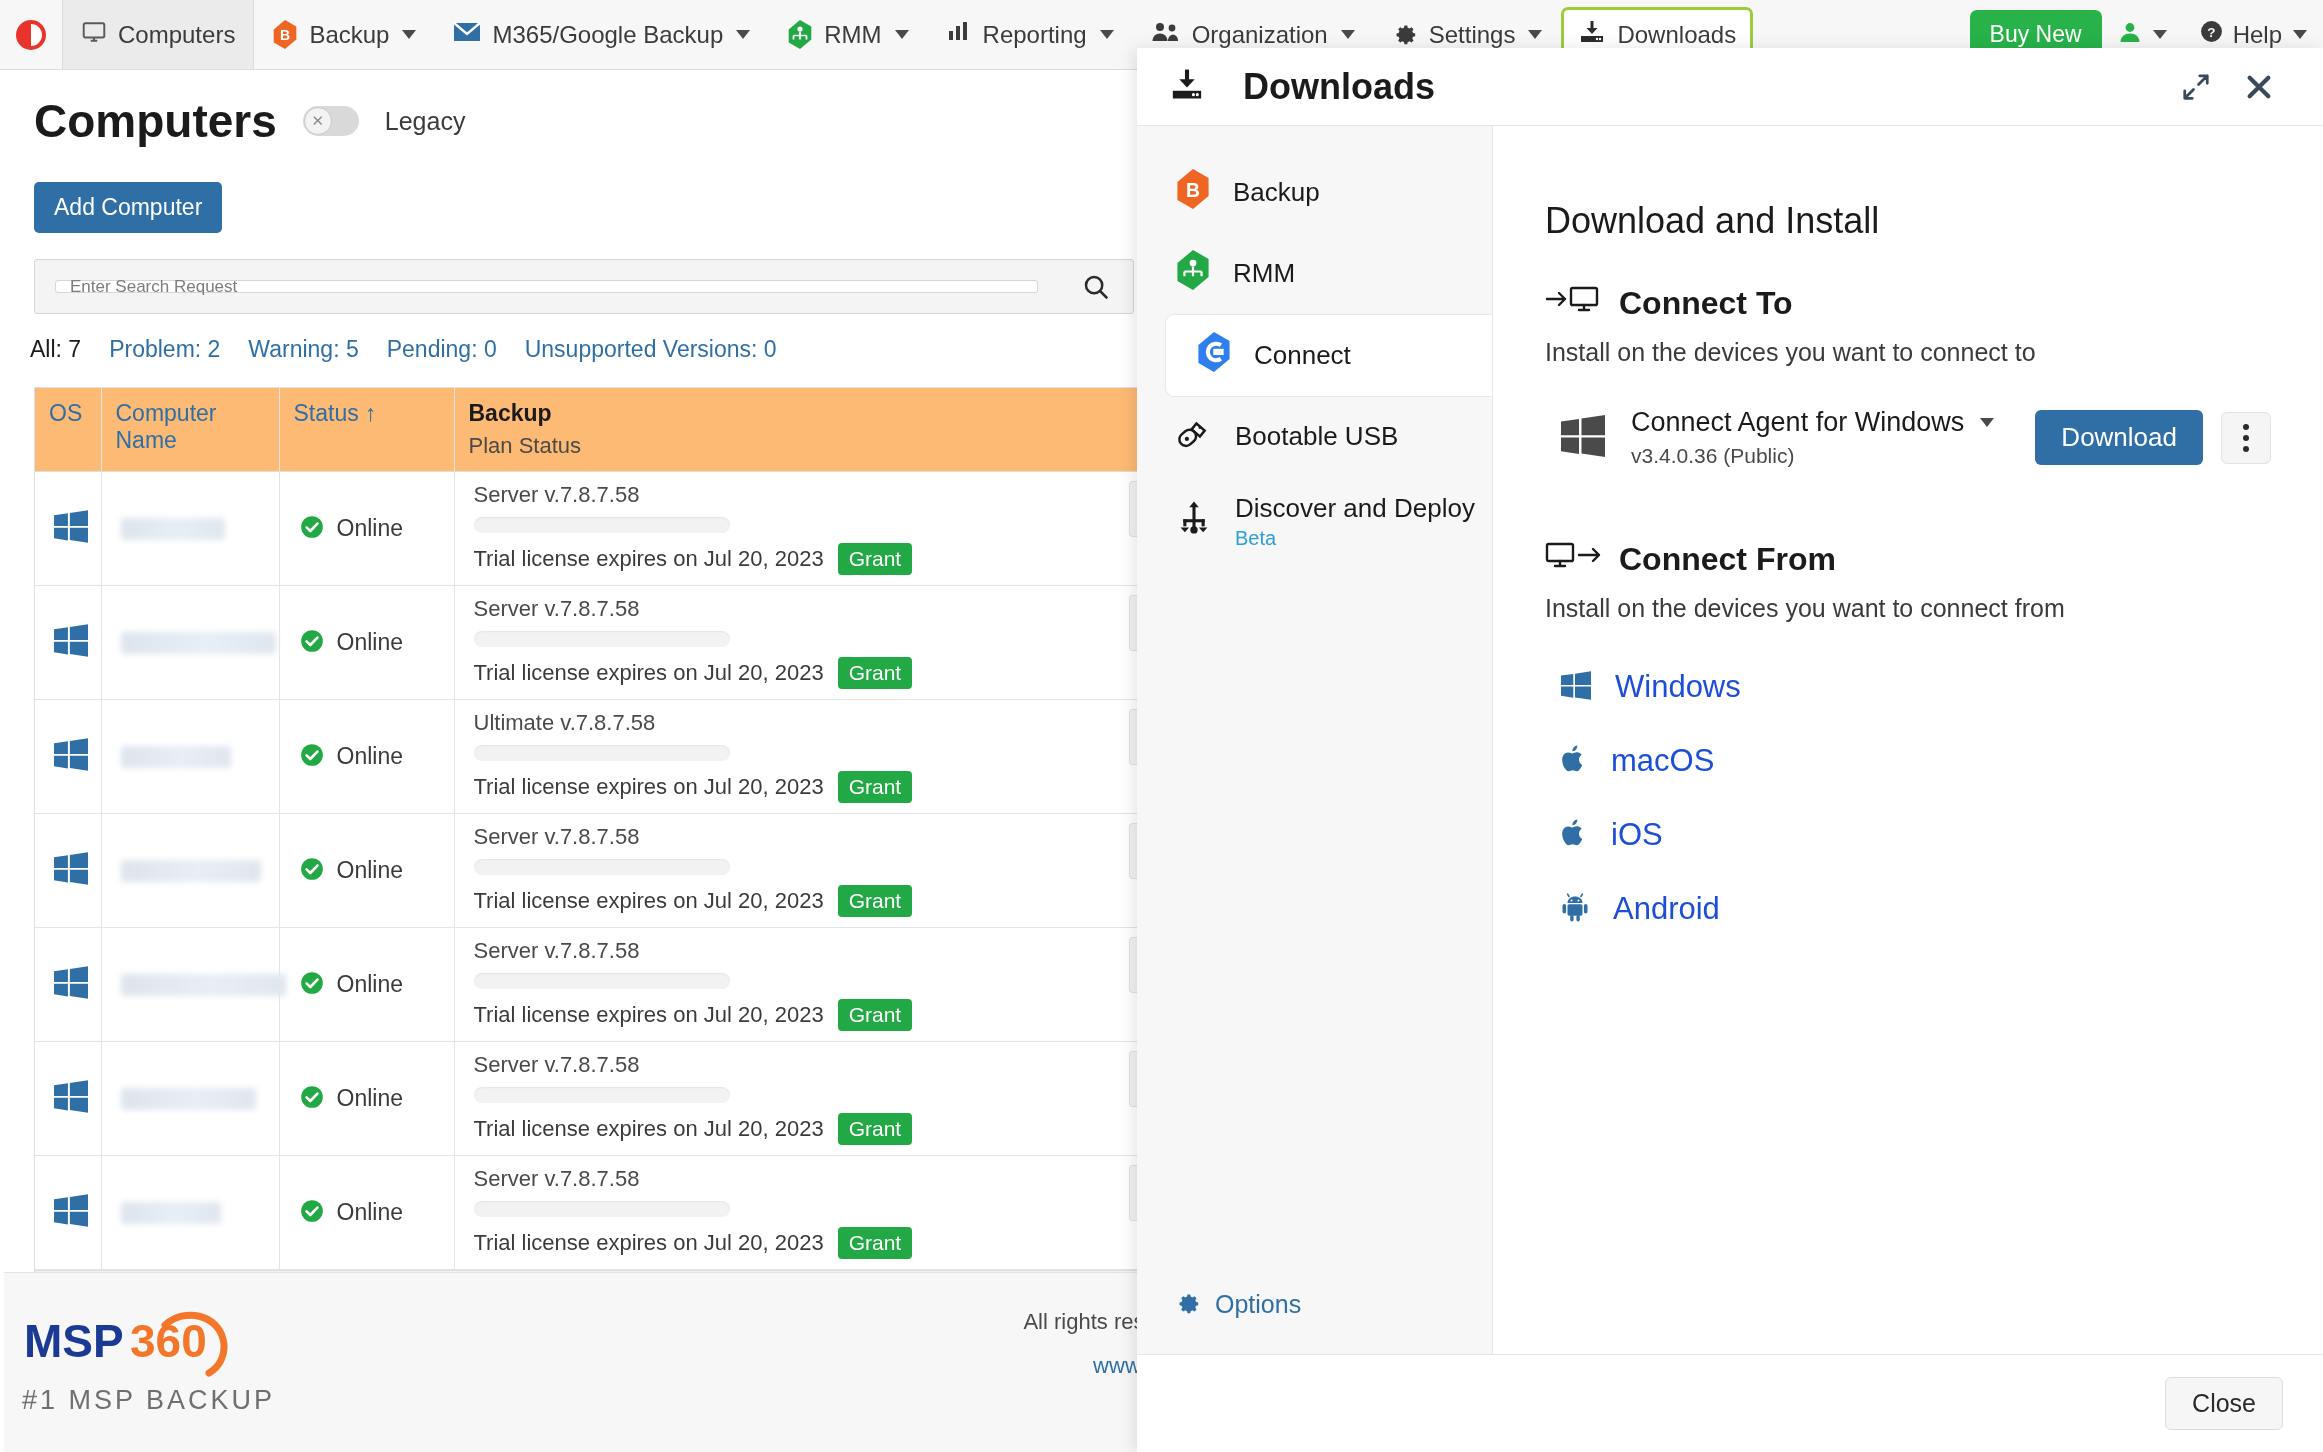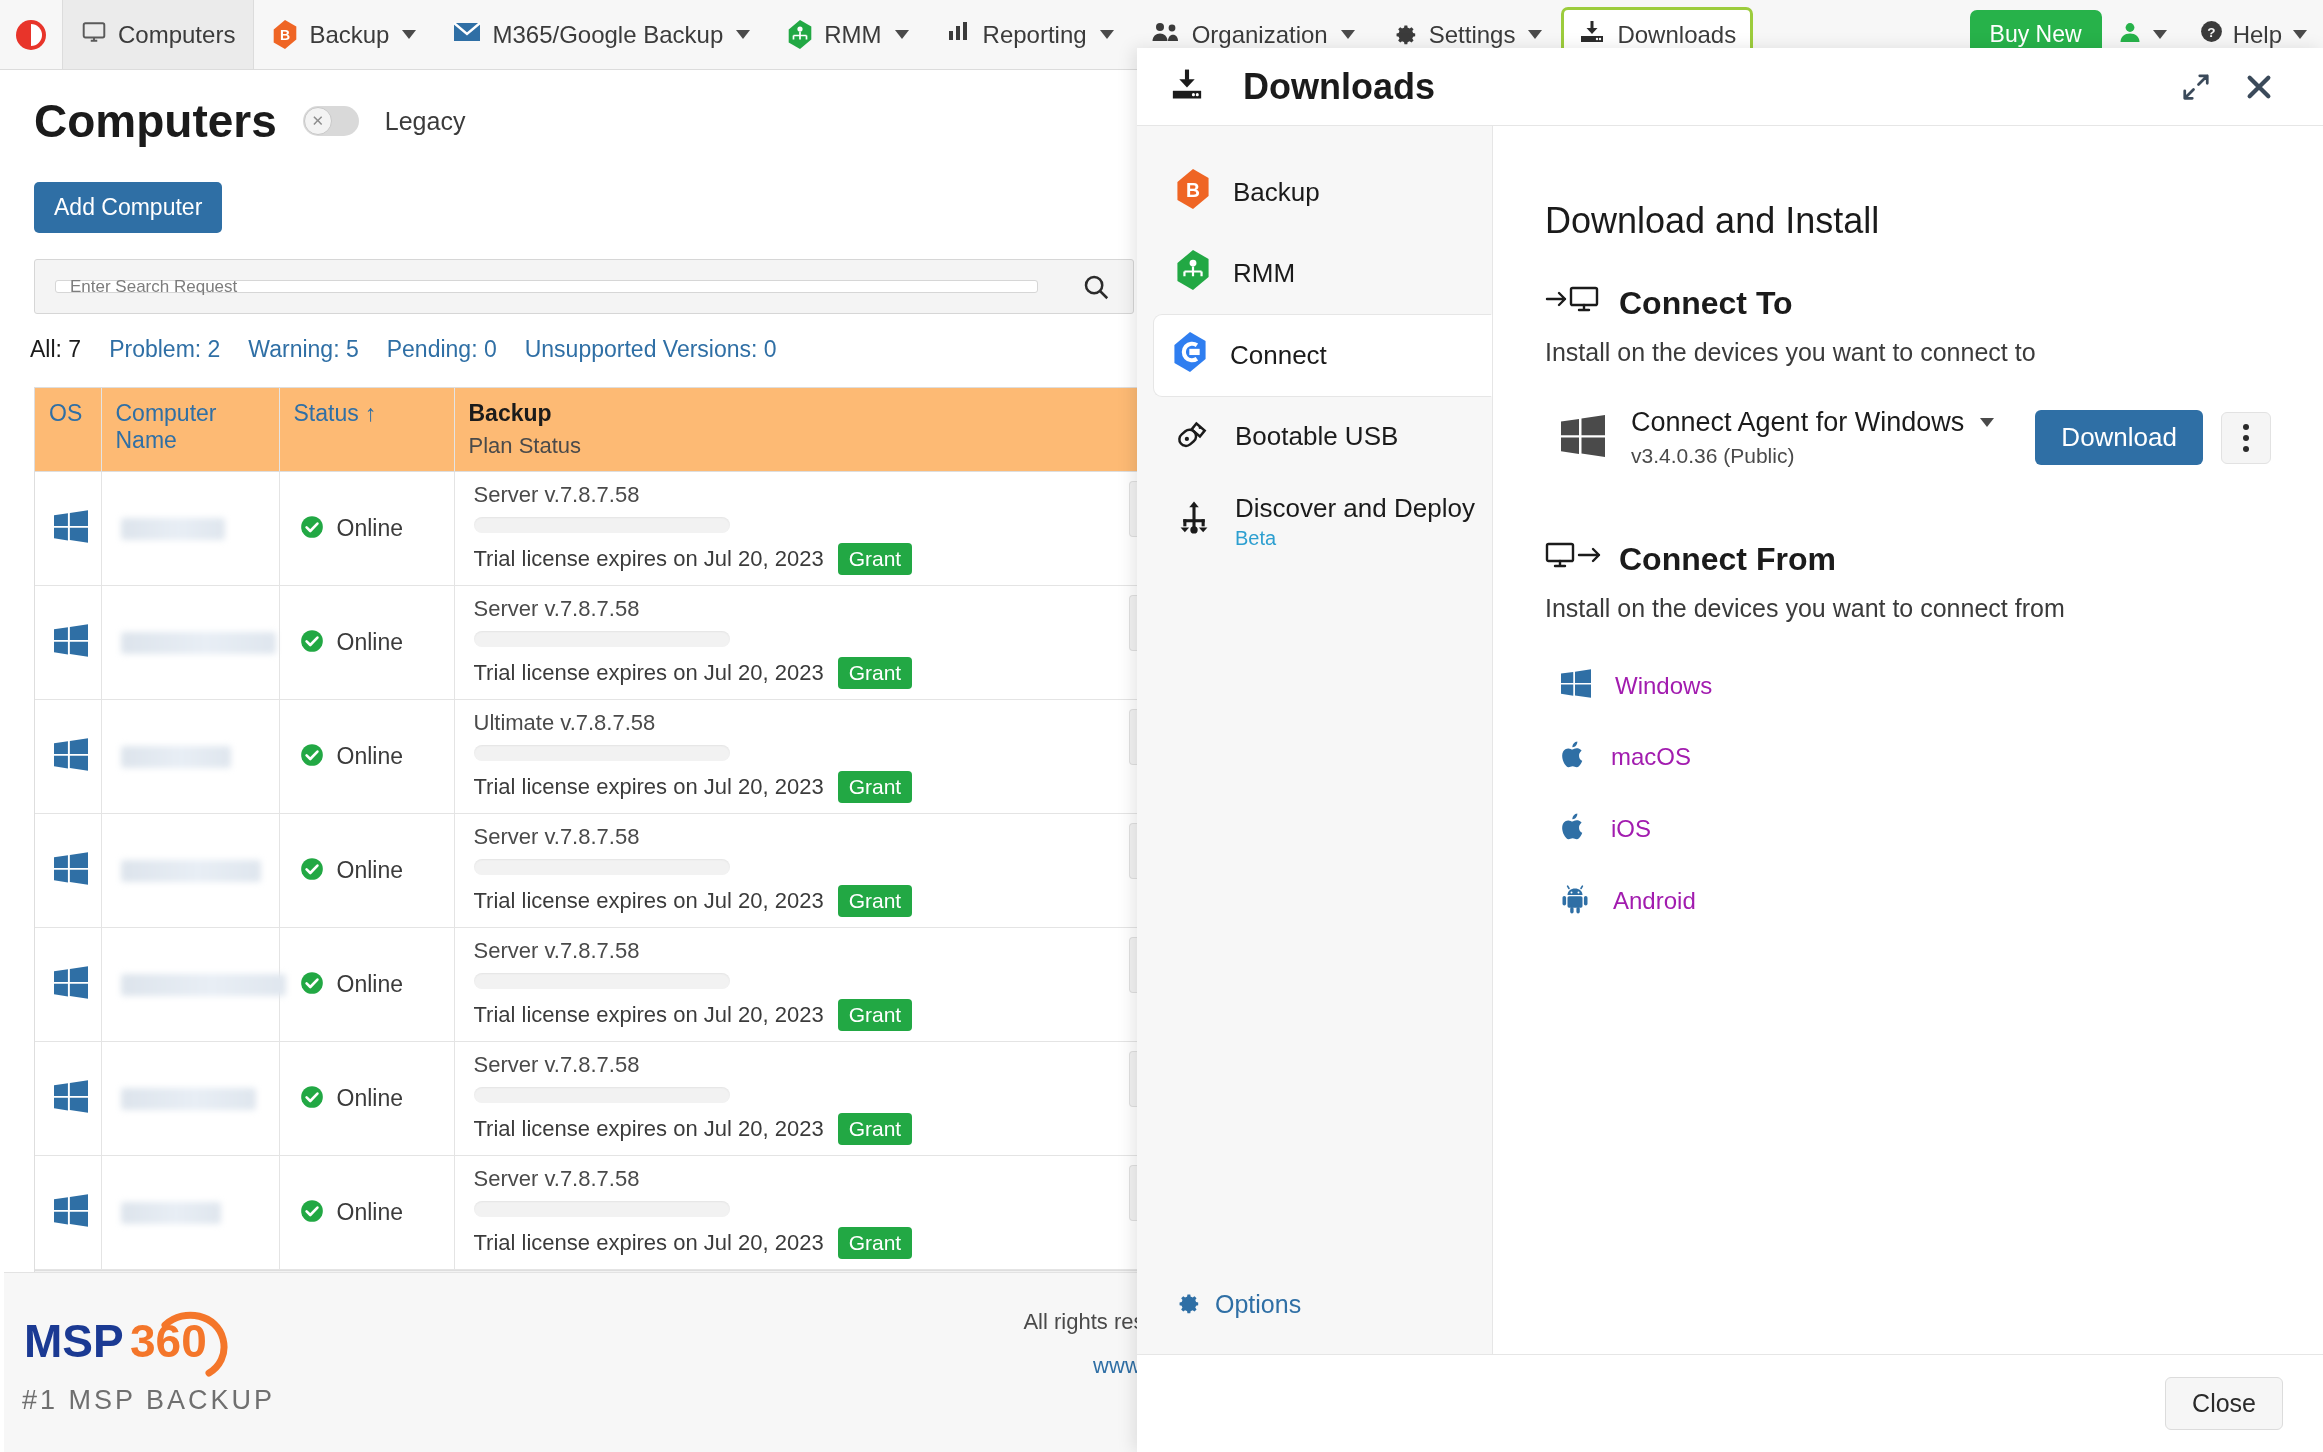--- a/index.html
+++ b/index.html
@@ -232,22 +232,22 @@
   .side-item {
     display: flex; align-items: center; gap: 22px;
     padding: 17px 0 17px 38px;
     font-size: 26px; color: #1b1b1b; cursor: pointer;
   }
   .side-item.selected {
     background: #ffffff;
     border: 1px solid #e6e6e6;
     border-right: 1px solid #ffffff;
     border-radius: 9px 0 0 9px;
-    margin-left: 16px;
-    padding-left: 18px;
+    margin-left: 28px;
+    padding-left: 30px;
   }
   .side-sub { font-size: 20px; color: #2d9fd0; margin-top: 3px; }
   .side-foot {
     padding: 26px 0 34px 38px;
     display: flex; align-items: center; gap: 14px;
     font-size: 25px; color: #2f6fa5; cursor: pointer;
   }
 
   .panel-main { flex: 1; padding: 42px 52px; overflow: hidden; }
   .main-title { font-size: 36px; font-weight: normal; color: #1b1b1b; margin-bottom: 40px; margin-top: 32px; }
@@ -277,21 +277,21 @@
     gap: 5px; cursor: pointer;
   }
   .kebab i { width: 6px; height: 6px; border-radius: 50%; background: #2b2b2b; display: block; }
 
   .sect2 { margin-top: 70px; }
   .plat-list { margin-top: 46px; padding-left: 16px; }
   .plat-item {
     display: flex; align-items: center; gap: 24px;
     margin-bottom: 38px; cursor: pointer;
   }
-  .plat-label { font-size: 24px; color: #a21caf; }
+  .plat-label { font-size: 31px; color: #1d4ed8; }
 
   .panel-foot {
     height: 98px; border-top: 1px solid #e6e6e6;
     display: flex; align-items: center; justify-content: flex-end;
     padding-right: 40px; background: #fff;
   }
   .close-btn {
     background: #f6f6f6; border: 1px solid #dcdcdc;
     border-radius: 6px; font-size: 25px; color: #2b2b2b;
     padding: 11px 26px; cursor: pointer;

